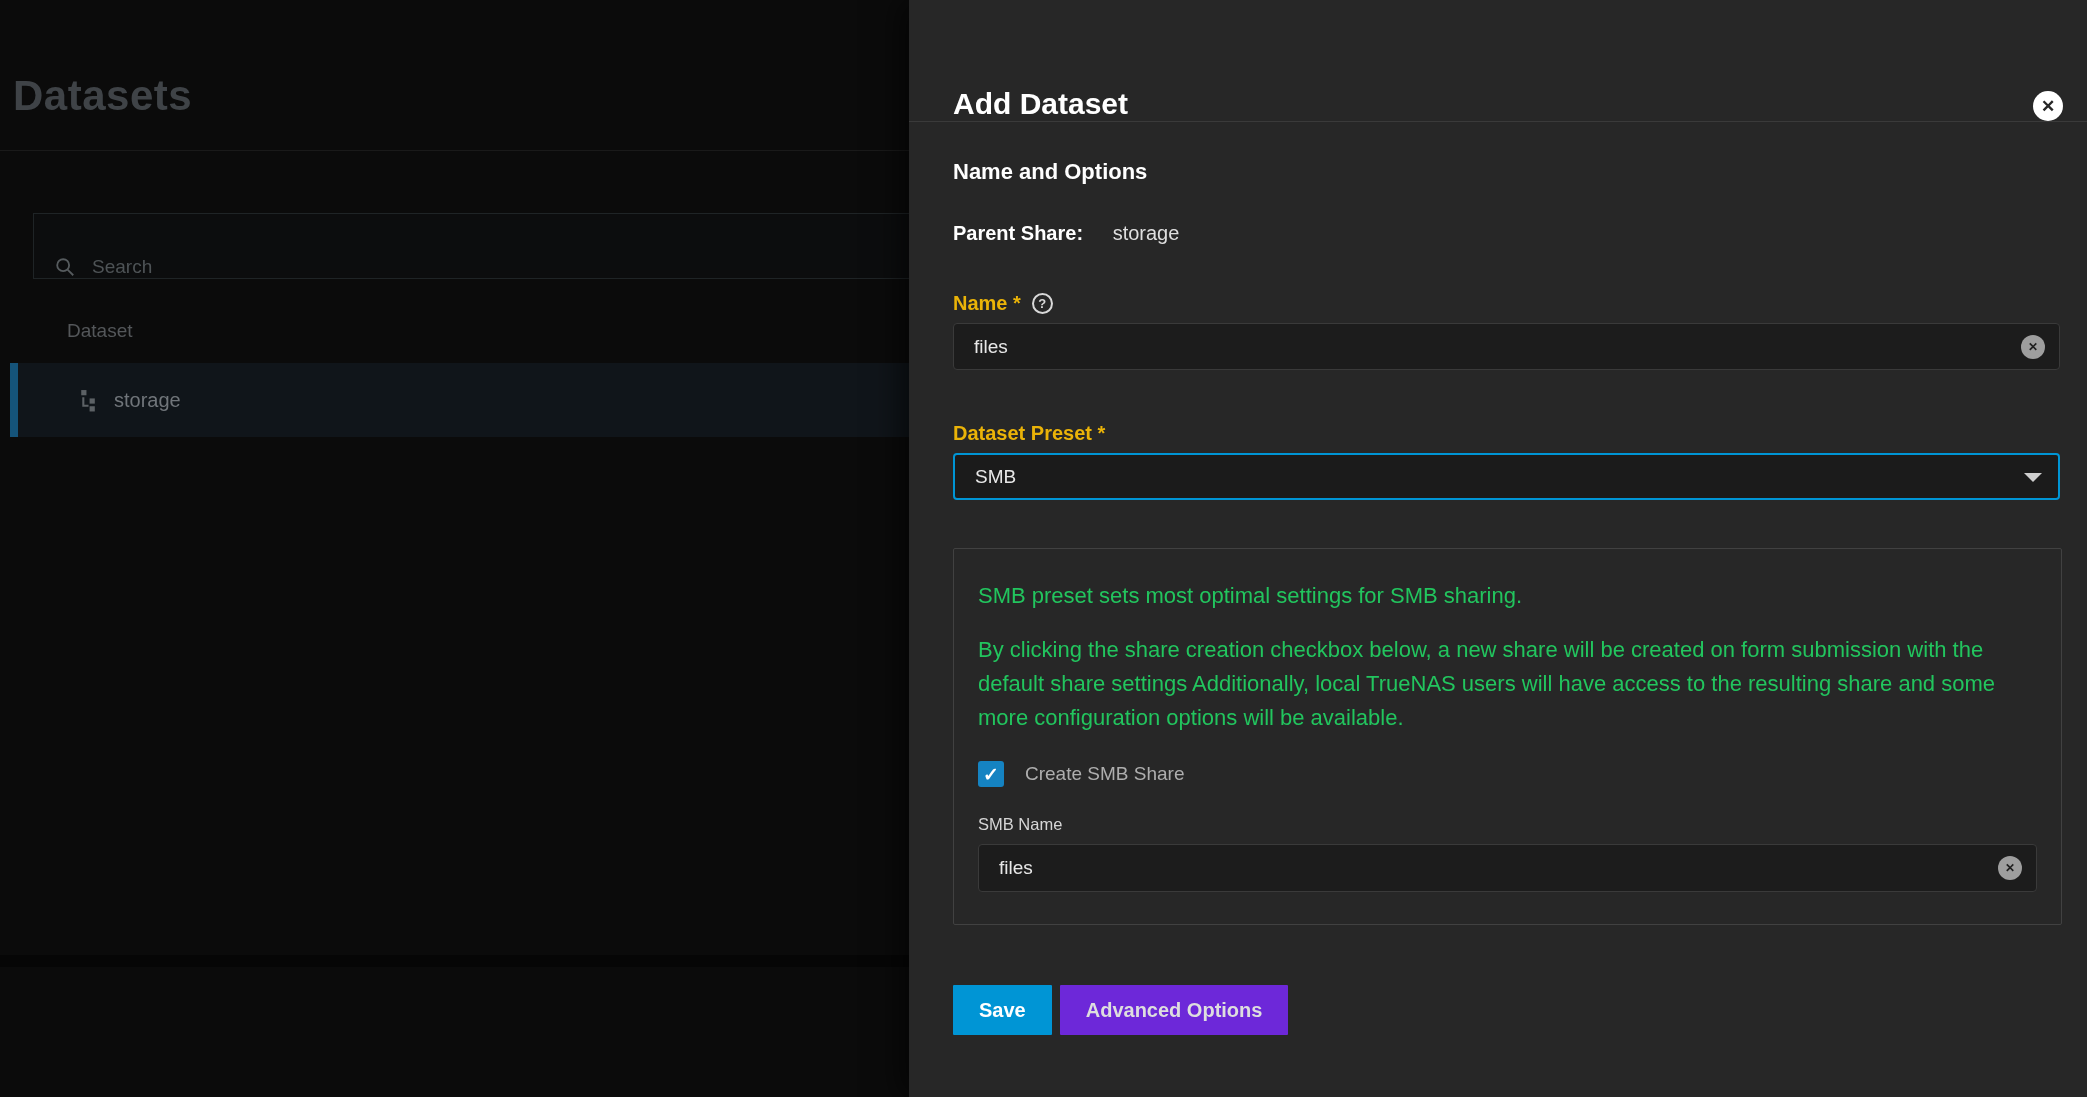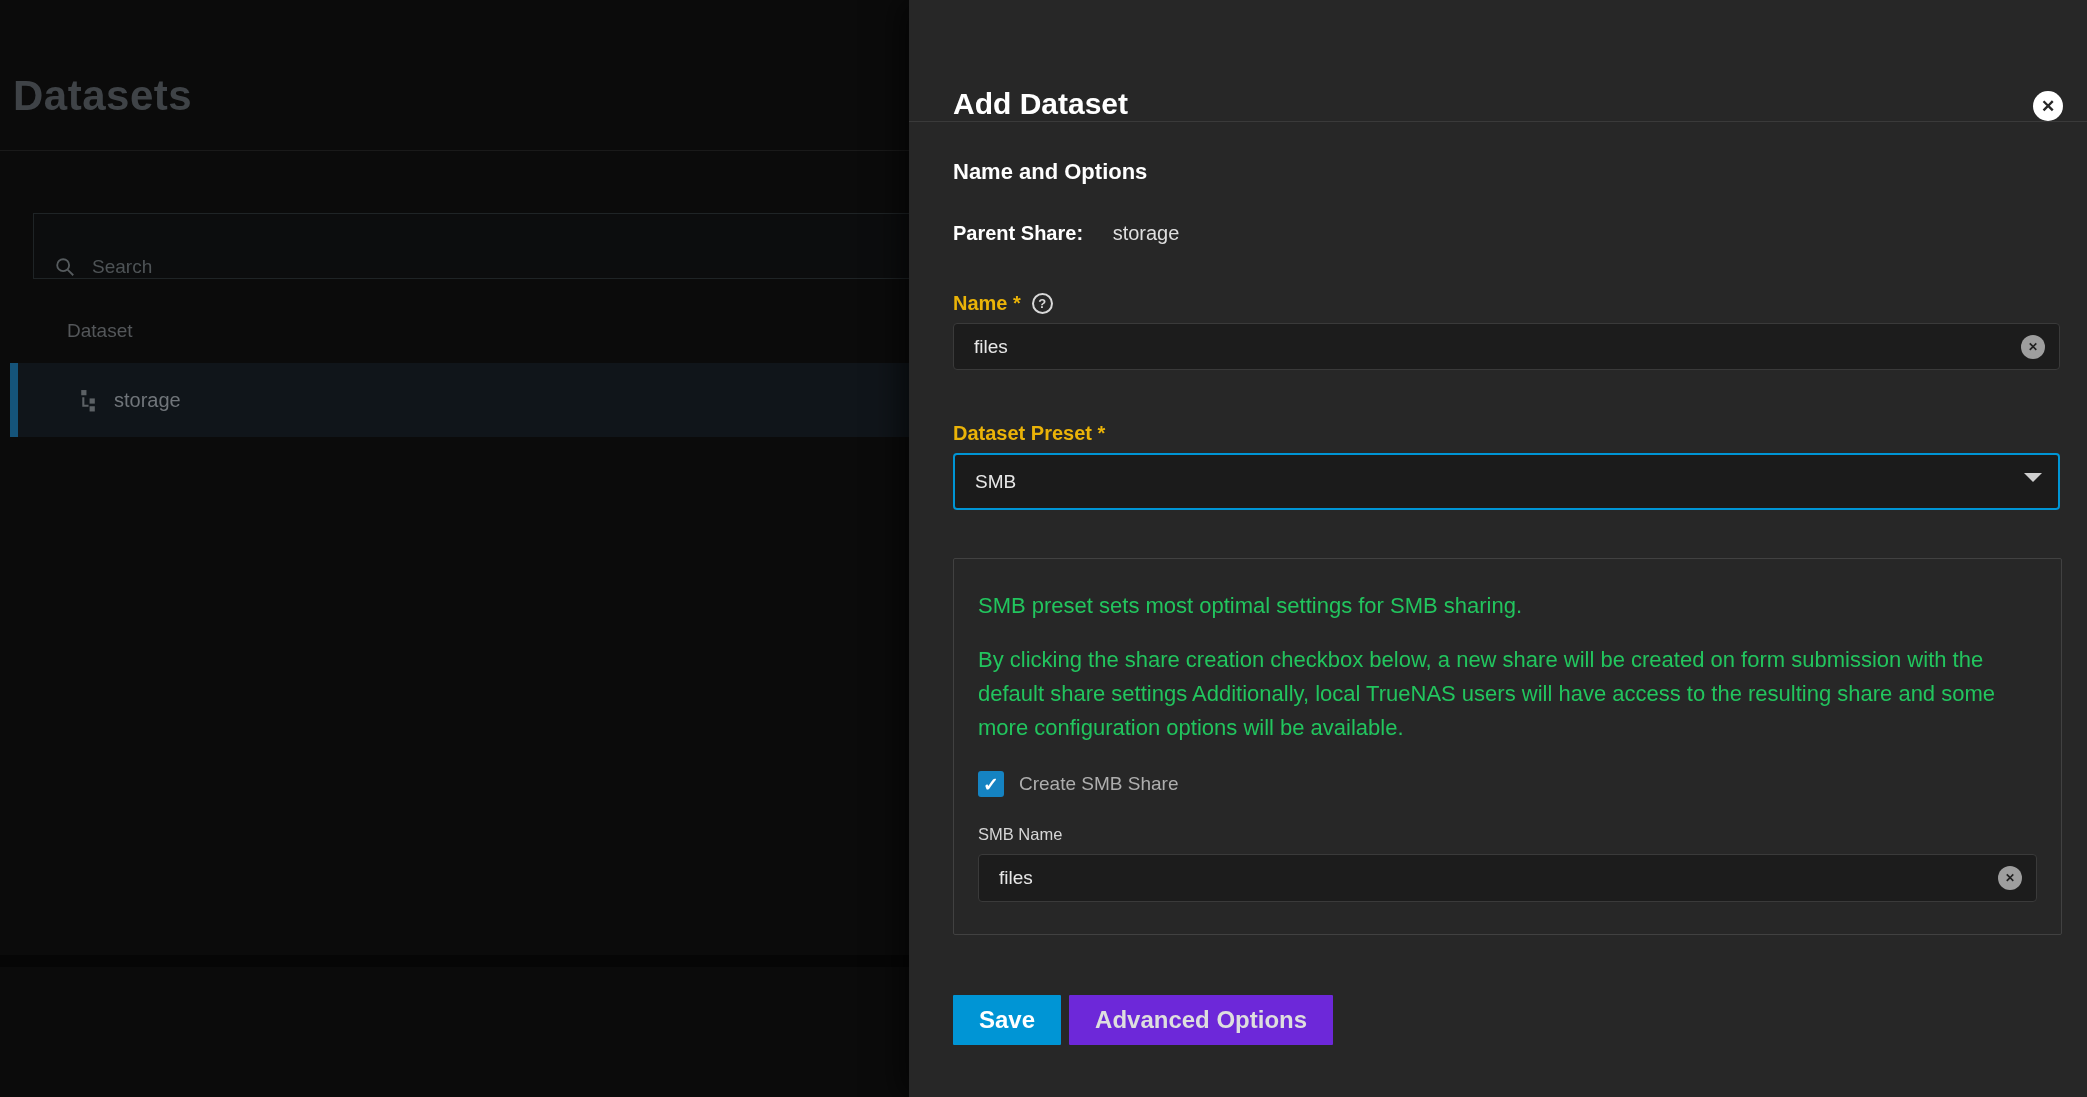--- a/index.html
+++ b/index.html
@@ -33,33 +33,33 @@
   .parent-path .pp-label { font-weight:bold; color:#ffffff; }
   .parent-path .pp-value { color:#dfdfdf; margin-left:24px; }
   .field-label-row { margin-top:46px; display:flex; align-items:center; }
   .field-label { font-size:20px; color:#eab308; line-height:22px;font-weight:bold; }
   .help-icon { width:21px; height:21px; border:2px solid #d9d9d9; border-radius:50%; color:#d9d9d9; font-size:13px; font-weight:bold; display:inline-flex; align-items:center; justify-content:center; margin-left:11px; cursor:pointer; }
   .text-input-wrap { position:relative; margin-top:9px; width:1107px; }
   .text-input { width:100%; height:47px; background:#1c1c1c; border:1px solid #3a3a3a; border-radius:4px; color:#e8e8e8; font-size:19px; padding:0 46px 0 20px; outline:none; font-family:"Liberation Sans", sans-serif; }
   .clear-btn { position:absolute; right:15px; top:12px; width:24px; height:24px; border-radius:50%; background:#9e9e9e; color:#1f1f1f; font-size:12px; font-weight:bold; display:flex; align-items:center; justify-content:center; cursor:pointer; line-height:1; }
   .preset-label-row { margin-top:52px; }
   .select-wrap { position:relative; margin-top:9px; width:1107px; }
-  .select-box { width:100%; height:57px; background:#1b1b1b; border:2px solid #0095d5; border-radius:4px; color:#e8e8e8; font-size:19px; display:flex; align-items:center; padding:0 46px 0 20px; cursor:pointer; }
+  .select-box { width:100%; height:47px; background:#1b1b1b; border:2px solid #0095d5; border-radius:4px; color:#e8e8e8; font-size:19px; display:flex; align-items:center; padding:0 46px 0 20px; cursor:pointer; }
   .caret-icon { position:absolute; right:18px; top:20px; width:0; height:0; border-left:9px solid transparent; border-right:9px solid transparent; border-top:9px solid #cfcfcf; }
   .info-card { margin-top:48px; width:1109px; border:1px solid #414141; border-radius:2px; padding:30px 24px 32px 24px; }
   .info-p { font-size:22px; color:#22c55e; line-height:34px; }
   .info-p + .info-p { margin-top:20px; }
   .checkbox-row { margin-top:26px; display:flex; align-items:center; cursor:pointer; }
   .checkbox { width:26px; height:26px; border-radius:3px; background:#1583c2; color:#ffffff; font-size:19px; font-weight:bold; display:flex; align-items:center; justify-content:center; cursor:pointer; line-height:1; }
-  .checkbox-label { margin-left:15px; font-size:19px; color:#aeaeae; }
+  .checkbox-label { margin-left:21px; font-size:19px; color:#aeaeae; }
   .smb-name-label { margin-top:26px; font-size:16.5px; color:#d6d6d6; line-height:22px; }
   .smb-input-wrap { position:relative; margin-top:9px; width:100%; }
   .smb-input-wrap .text-input { height:48px; }
   .btn-row { margin-top:60px; display:flex; align-items:center; gap:8px; }
-  .btn { height:50px; border:none; font-family:"Liberation Sans", sans-serif; font-size:24px; font-weight:bold; padding:0 26px; cursor:pointer; border-radius:1px; }
+  .btn { height:50px; border:none; font-family:"Liberation Sans", sans-serif; font-size:20px; font-weight:bold; padding:0 26px; cursor:pointer; border-radius:1px; }
   .btn-save { background:#0095d5; color:#ffffff; }
   .btn-advanced { background:#6d28d9; color:#dedede; }
 </style>
 </head>
 <body>
 
 <div class="screen">
 
   <div class="page">
     <div class="page-title">Datasets</div>

